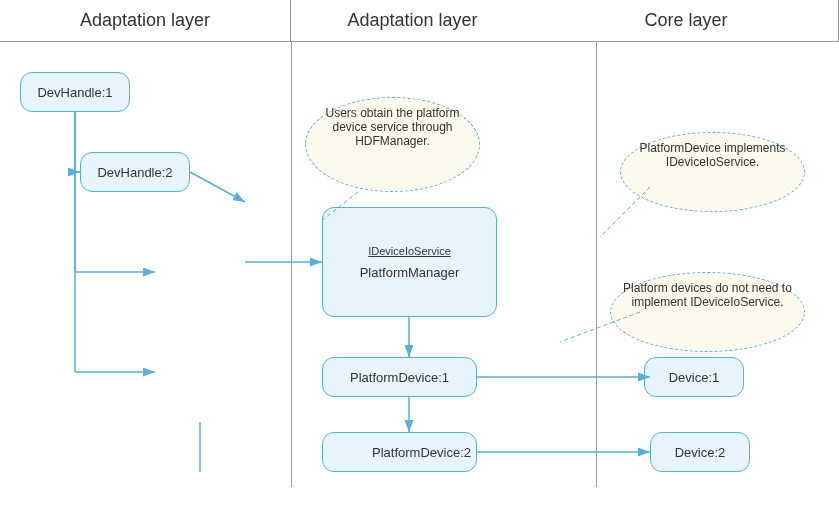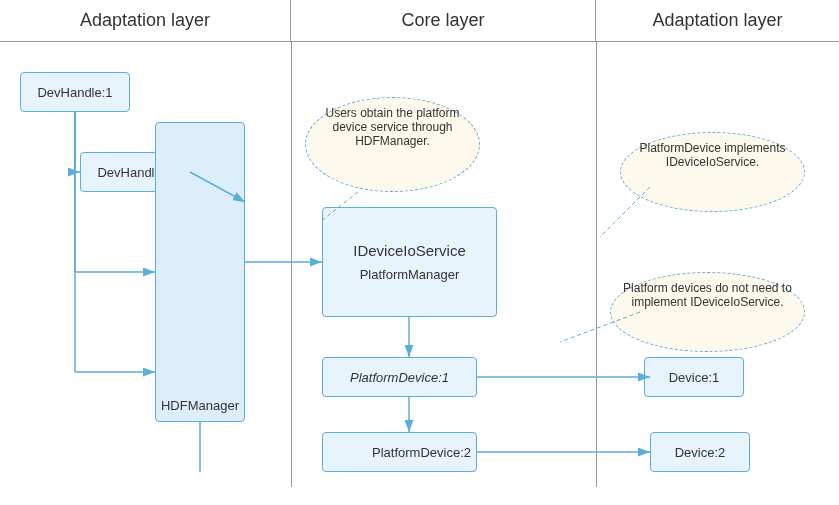--- a/index.html
+++ b/index.html
@@ -42,21 +42,21 @@
       position: relative;
       width: 839px;
       height: 445px;
     }
 
     
     .box {
       position: absolute;
       background: #e8f4fc;
       border: 1.5px solid #5baed6;
-      border-radius: 4px;
+      border-radius: 12px;
       display: flex;
       align-items: center;
       justify-content: center;
       font-size: 13px;
       color: #333;
       text-align: center;
     }
 
     
     .box-devhandle1 {
@@ -103,21 +103,20 @@
       justify-content: center;
       gap: 8px;
     }
 
     
     .box-platformdevice1 {
       left: 322px;
       top: 315px;
       width: 155px;
       height: 40px;
-      font-style: italic;
     }
 
     
     .box-platformdevice2 {
       left: 322px;
       top: 390px;
       width: 155px;
       height: 40px;
       padding-left: 44px;
     }
@@ -193,47 +192,44 @@
   </style>
 </head>
 <body>
 
 <div class="diagram-container">
 
   <div class="layers-header">
     <div class="layer-col layer-interface">
       <span>Adaptation layer</span>
     </div>
+    <div class="layer-col layer-adaptation">
+      <span>Adaptation layer</span>
+    </div>
     <div class="layer-col layer-core">
       <span>Core layer</span>
     </div>
-    <div class="layer-col layer-adaptation">
-      <span>Adaptation layer</span>
-    </div>
   </div>
 
   <div class="diagram-body">
 
     <div class="v-divider" style="left:291px; height:445px;"></div>
     <div class="v-divider" style="left:596px; height:445px;"></div>
 
     <div class="box box-devhandle1">
       <span>DevHandle:1</span>
     </div>
 
     <div class="box box-devhandle2">
       <span>DevHandle:2</span>
     </div>
 
-    <div class="box box-hdfmanager">
-      <span>HDFManager</span>
-    </div>
 
     <div class="box box-platform-group">
-      <span style="font-size:15px;">IDeviceIoService</span>
+      <span style="font-size:11px;text-decoration:underline;">IDeviceIoService</span>
       <span style="font-size:13px; font-weight:normal;">PlatformManager</span>
     </div>
 
     <div class="box box-platformdevice1">
       <span>PlatformDevice:1</span>
     </div>
 
     <div class="box box-platformdevice2">
       <span>PlatformDevice:2</span>
     </div>

